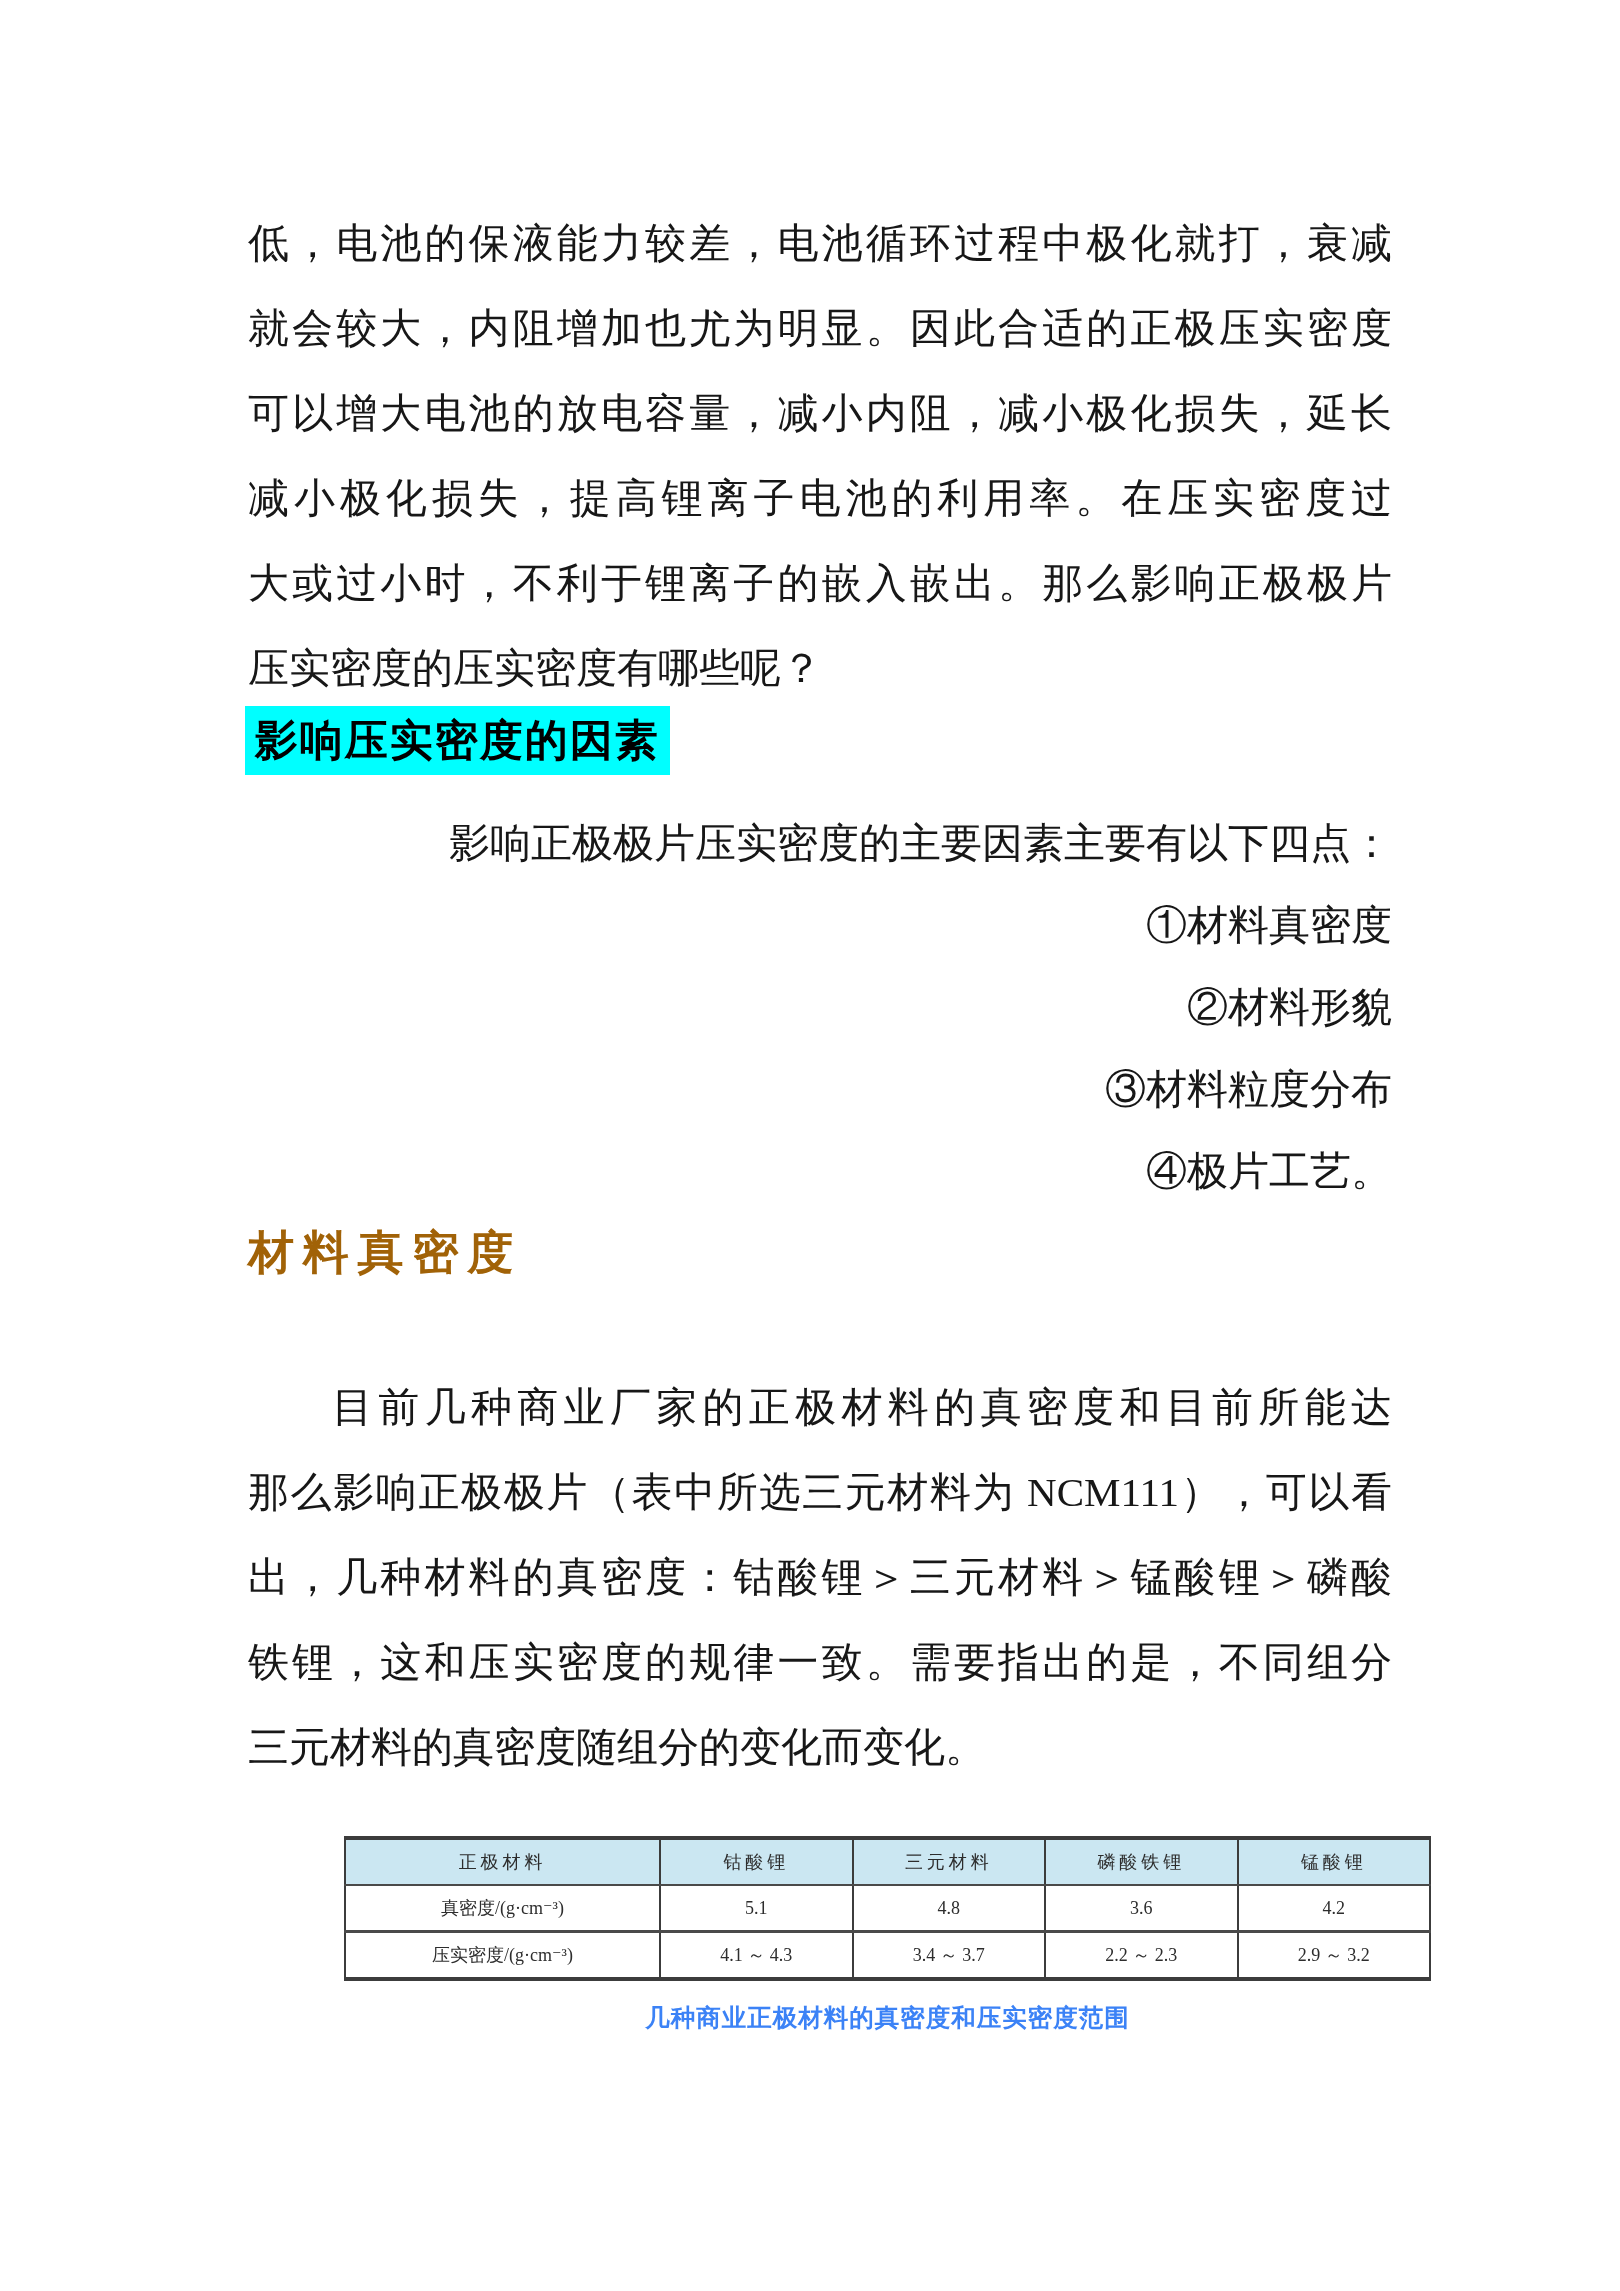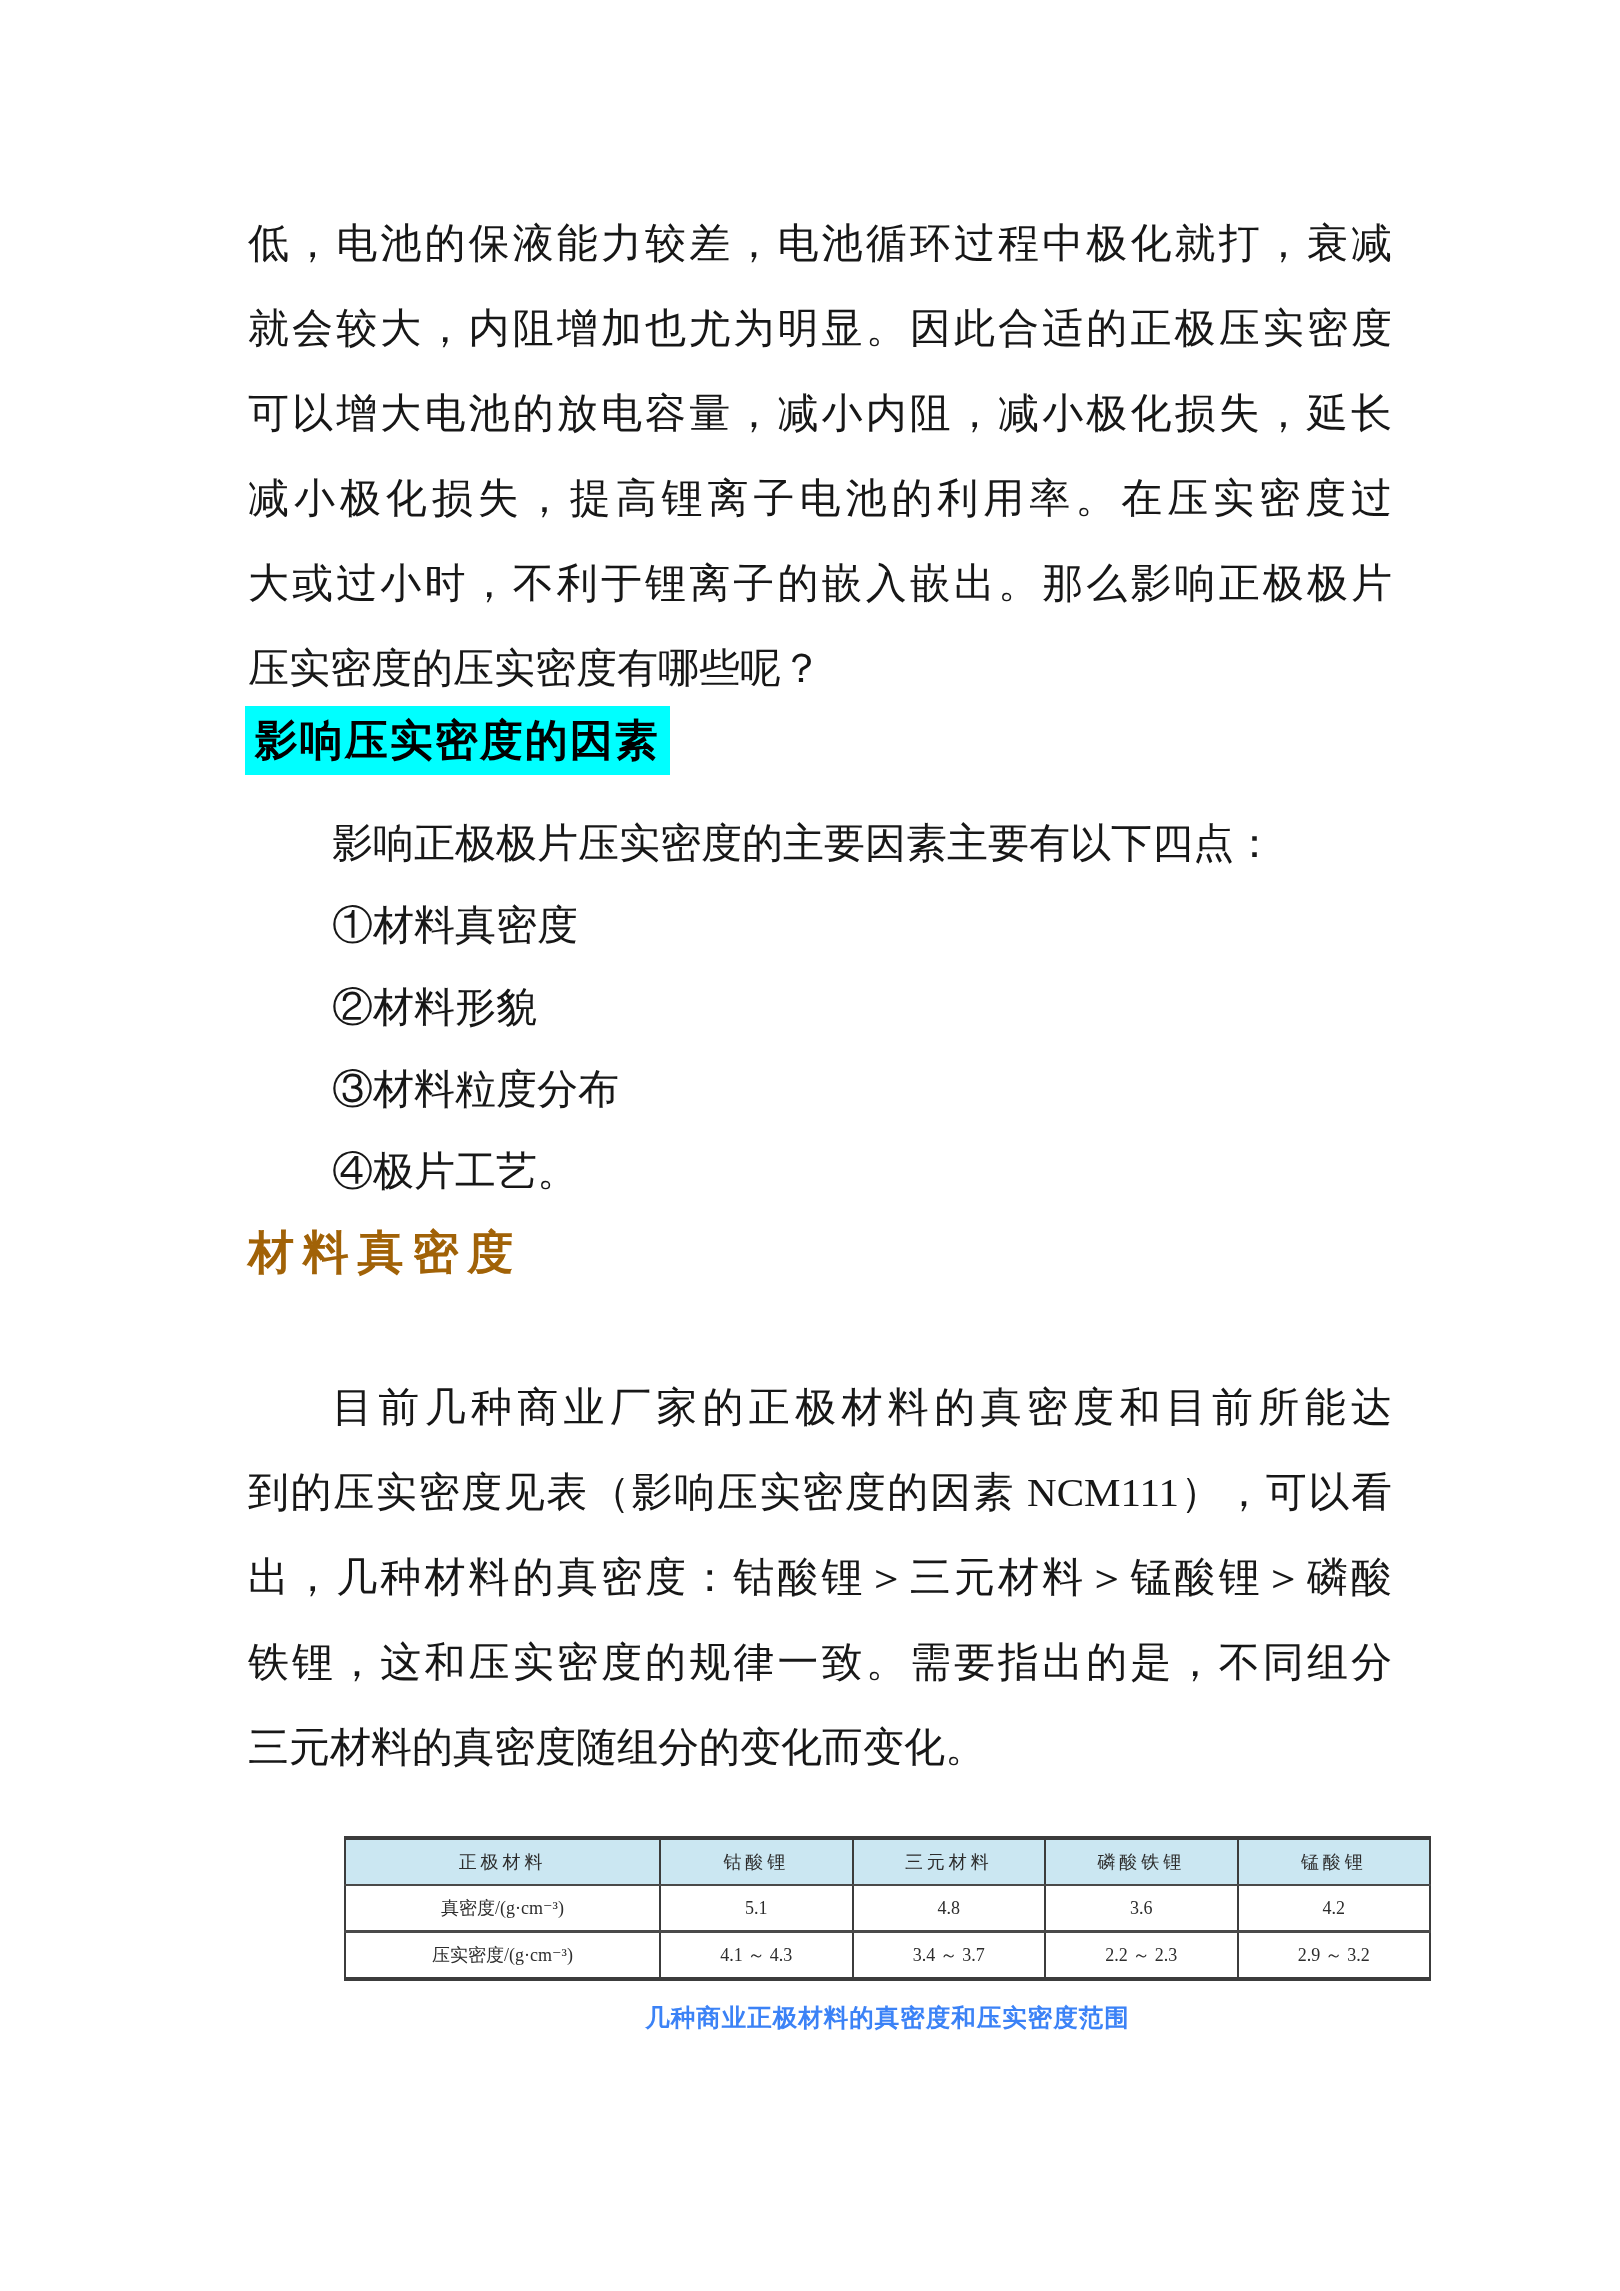--- a/index.html
+++ b/index.html
@@ -24,21 +24,21 @@
     white-space: nowrap;
     color: #171717;
   }
   .para .line.j {
     white-space: normal;
     text-align: justify;
     text-align-last: justify;
     overflow: hidden;
   }
   .para.listblock .line { height: 82px; line-height: 82px; }
-  .indent { text-indent: 84px; }
+  .indent { text-indent: 84px; text-align: right; }
 
   .p1 { top: 201px; }
   .listblock { top: 802px; }
   .p2 { top: 1365px; }
 
   .cyan-heading {
     position: absolute;
     left: 245px;
     top: 706px;
     height: 69px;
@@ -125,21 +125,21 @@
     <div class="line indent">①材料真密度</div>
     <div class="line indent">②材料形貌</div>
     <div class="line indent">③材料粒度分布</div>
     <div class="line indent">④极片工艺。</div>
   </div>
 
   <div class="blue-heading">材料真密度</div>
 
   <div class="para p2">
     <div class="line j indent">目前几种商业厂家的正极材料的真密度和目前所能达</div>
-    <div class="line j">到的压实密度见表（影响压实密度的因素 NCM111），可以看</div>
+    <div class="line j">那么影响正极极片（表中所选三元材料为 NCM111），可以看</div>
     <div class="line j">出，几种材料的真密度：钴酸锂＞三元材料＞锰酸锂＞磷酸</div>
     <div class="line j">铁锂，这和压实密度的规律一致。需要指出的是，不同组分</div>
     <div class="line">三元材料的真密度随组分的变化而变化。</div>
   </div>
 
   <table class="dtable">
     <tbody>
       <tr class="hdr">
         <td class="c0">正极材料</td>
         <td>钴酸锂</td>

